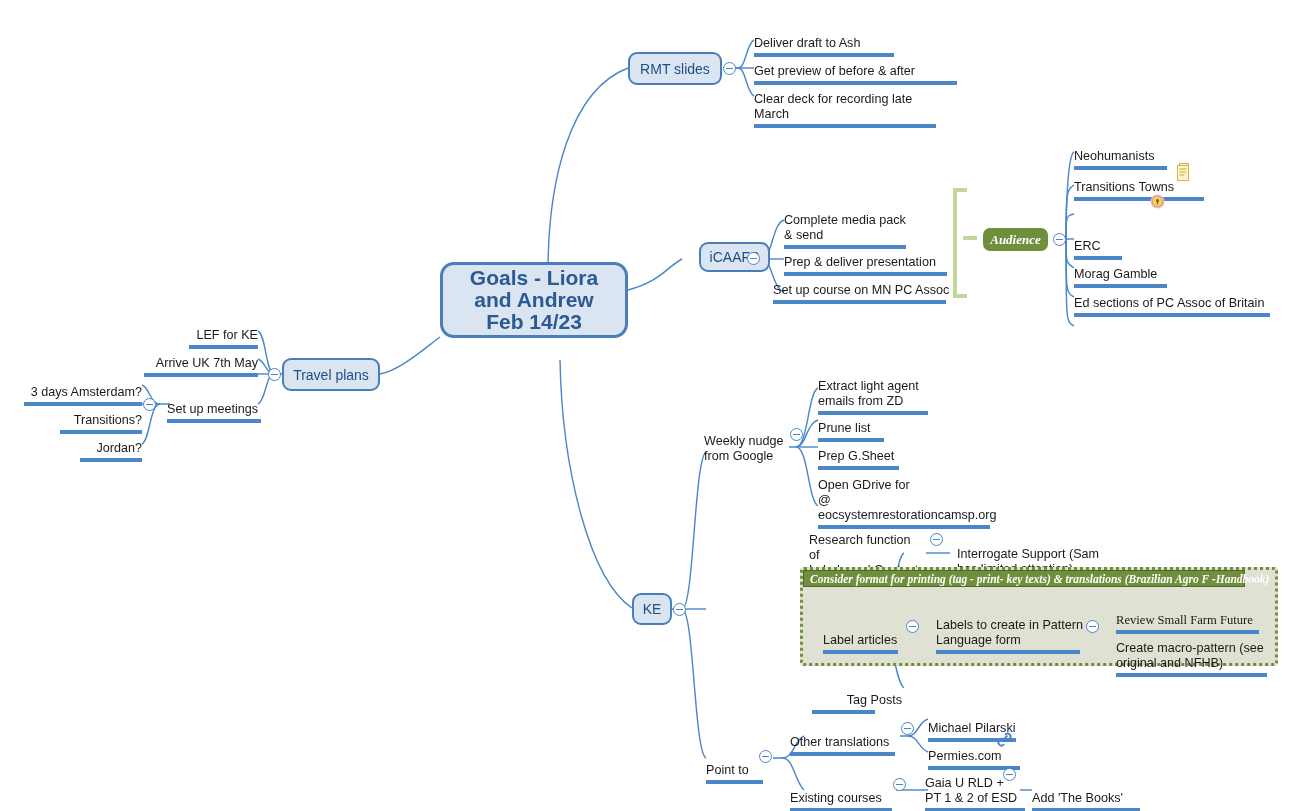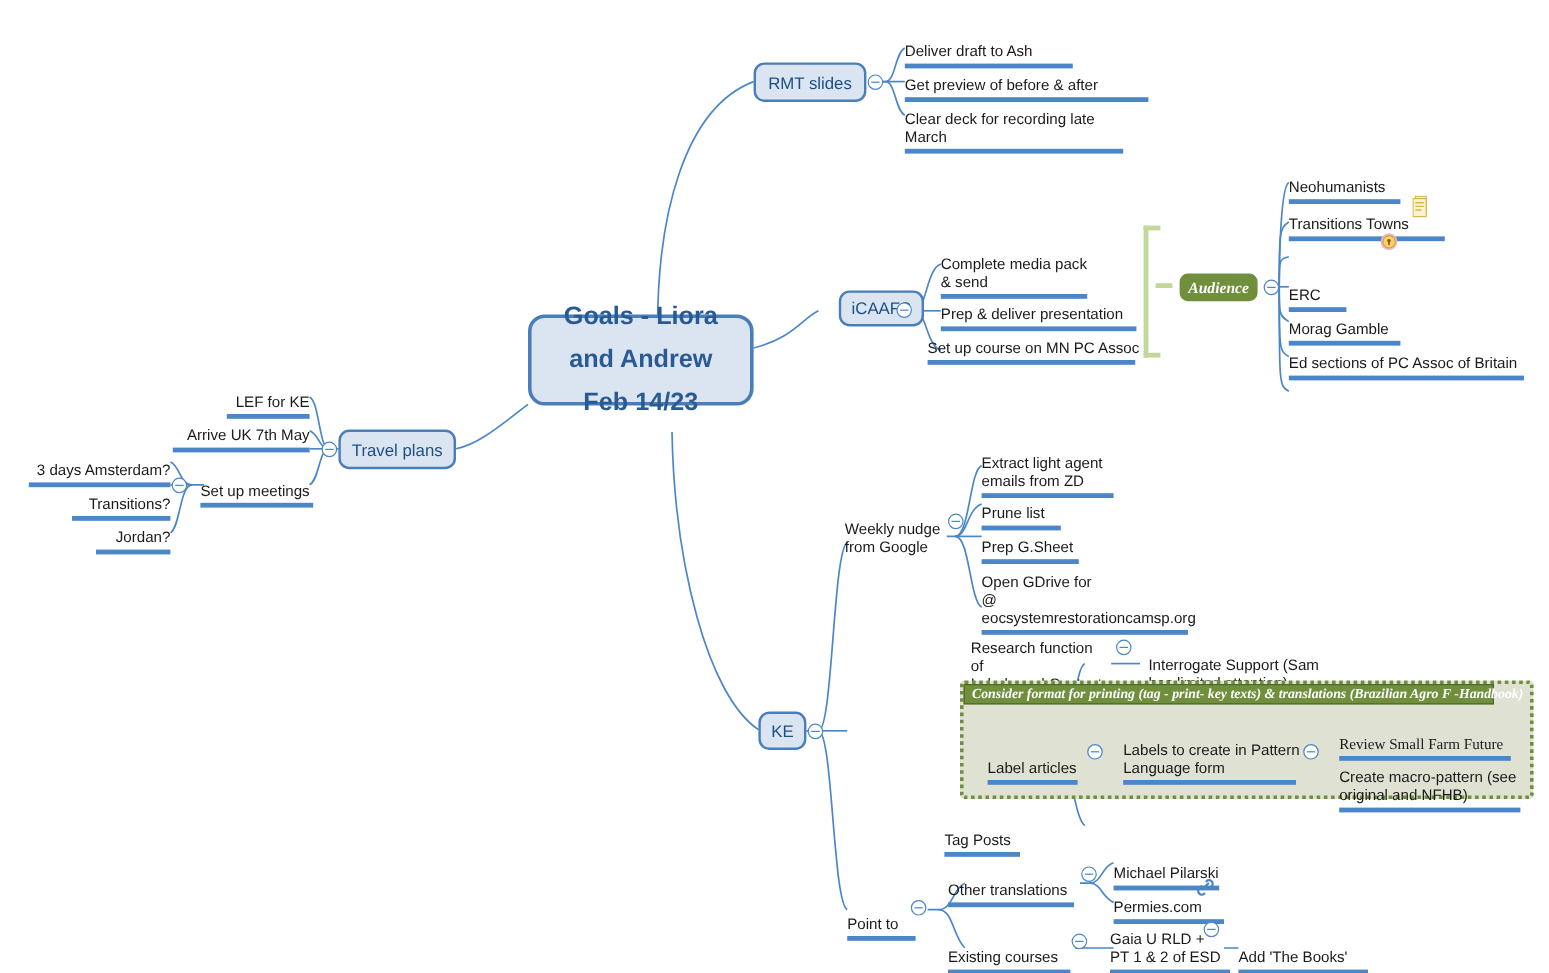--- a/index.html
+++ b/index.html
@@ -14,21 +14,21 @@
 
   
   .root-node{
     position:absolute;
     background:#dbe4f1;
     border:3px solid #4a7ebb;
     border-radius:14px;
     color:#2a5a94;
     font-weight:bold;
     font-size:21px;
-    line-height:36px;
+    line-height:22px;
     text-align:center;
     display:flex;align-items:center;justify-content:center;
     box-sizing:border-box;
     white-space:pre-line;
   }
 
   
   .box-node{
     position:absolute;
     background:#dbe4f1;
@@ -405,21 +405,21 @@
   <div class="tnode" style="left:1116px;top:598px;width:160px;font-family:Liberation Serif, serif;">
     <span>Review Small Farm Future</span>
     <span class="bar" style="width:143px;"></span>
   </div>
   <div class="tnode" style="left:1116px;top:626px;width:160px;">
     <span>Create macro-pattern (see
 original and NFHB)</span>
     <span class="bar" style="width:151px;"></span>
   </div>
 
-  <div class="tnode" style="left:787px;top:678px;width:90px;">
+  <div class="tnode" style="left:812px;top:678px;width:90px;text-align:right;">
     <span>Tag Posts</span>
     <span class="bar" style="width:63px;"></span>
   </div>
 
   <div class="tnode" style="left:706px;top:748px;width:70px;">
     <span>Point to</span>
     <span class="bar" style="width:57px;"></span>
   </div>
   <div class="toggle" style="left:759px;top:750px;"></div>
 

